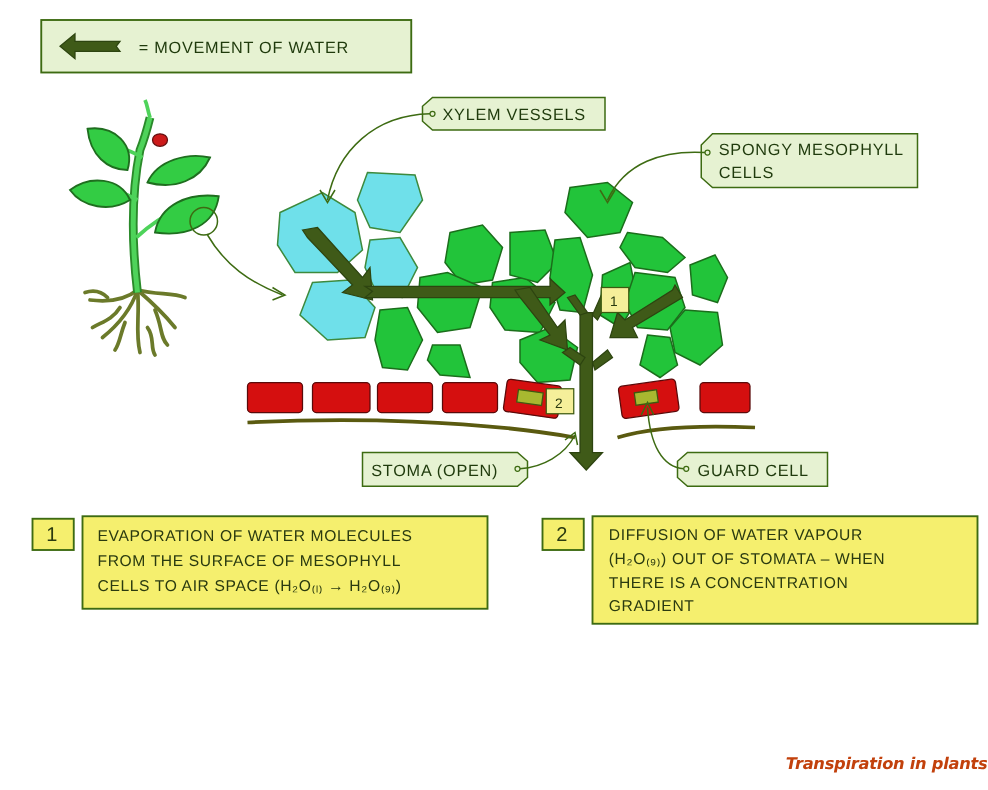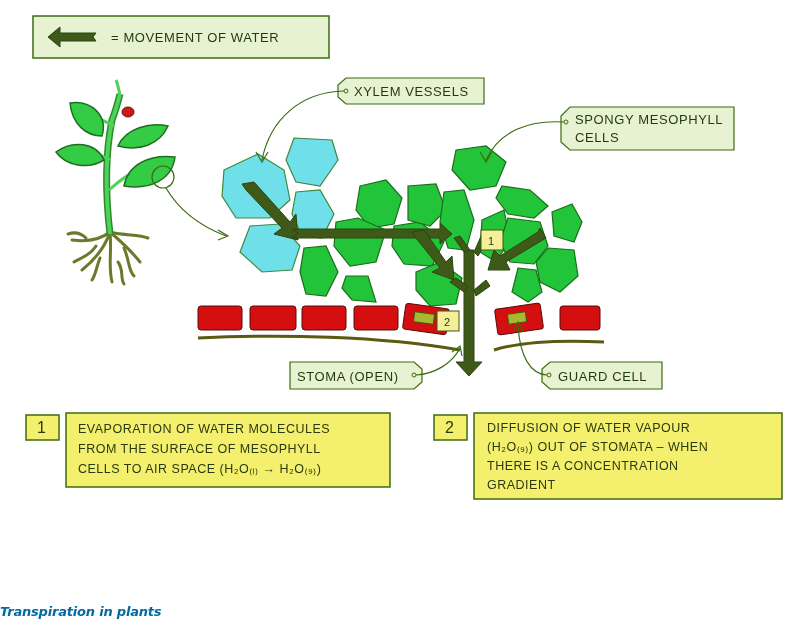--- a/index.html
+++ b/index.html
@@ -3,23 +3,23 @@
 <meta charset="utf-8">
 <style>
   html, body { margin: 0; padding: 0; background: #ffffff; }
   body { width: 790px; height: 632px; position: relative; overflow: hidden;
          font-family: "Liberation Sans", sans-serif; }
   #diagram { position: absolute; left: 0; top: 0; }
   .label-text { font-family: "Liberation Sans", sans-serif; font-size: 13px; fill: #1f3a0c; letter-spacing: 0.6px; }
   .box-text { font-family: "Liberation Sans", sans-serif; font-size: 12.5px; fill: #2a3a10; letter-spacing: 0.5px; }
   .num-text { font-family: "Liberation Sans", sans-serif; font-size: 16px; fill: #2a3a10; }
   .small-num { font-family: "Liberation Sans", sans-serif; font-size: 11px; fill: #2a3a10; }
-  .caption { position: absolute; left: 0; width: 790px; top: 604px; text-align: left;
+  .caption { position: absolute; left: 0; width: 790px; top: 604px; text-align: right;
              font-family: "DejaVu Sans", sans-serif; font-style: italic; font-weight: bold;
-             font-size: 13px; color: #0369a1; letter-spacing: -0.2px; }
+             font-size: 13px; color: #c2410c; letter-spacing: -0.2px; }
 </style>
 </head>
 <body>
 
 <svg id="diagram" width="790" height="632" viewBox="0 0 790 632" xmlns="http://www.w3.org/2000/svg">
 
   <g>
     <rect x="33" y="16" width="296" height="42" fill="#e6f2d2" stroke="#3d6b12" stroke-width="1.5"></rect>
     <path d="M48,37 L60,27 L60,33 L96,33 L93,37 L96,41 L60,41 L60,47 Z" fill="#3f5a18" stroke="#2d4410" stroke-width="1"></path>
     <text class="label-text" x="111" y="42">= MOVEMENT  OF  WATER</text>

